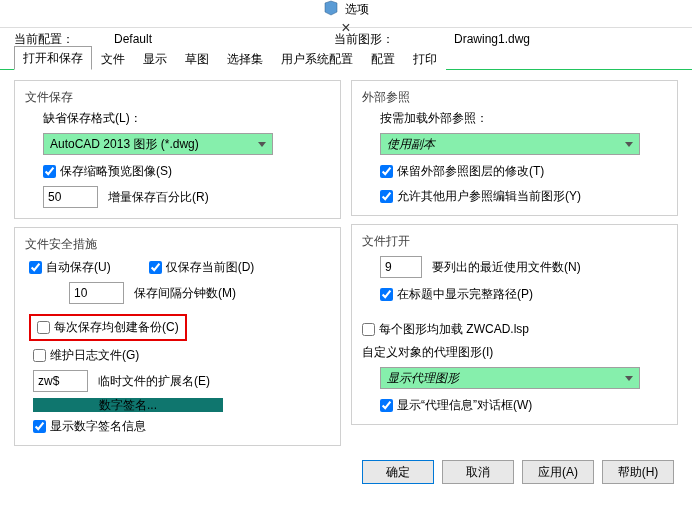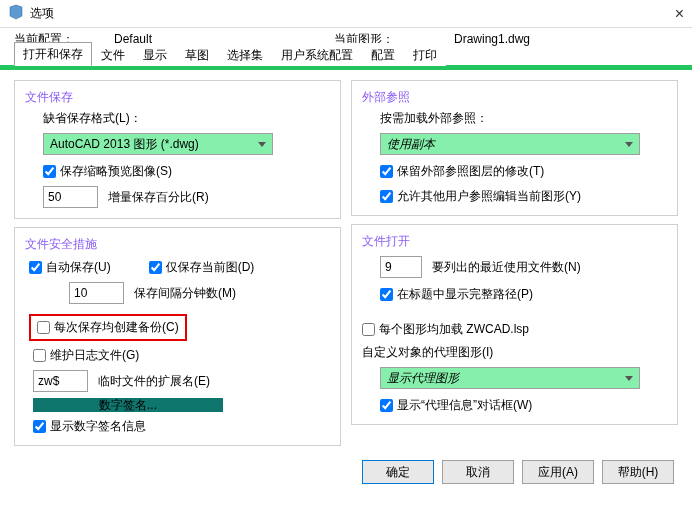--- a/index.html
+++ b/index.html
@@ -1,30 +1,30 @@
 <!DOCTYPE html>
 <html><head>
 <meta charset="utf-8">
 <style>
 * { box-sizing: border-box; margin: 0; padding: 0; font-family: "Microsoft YaHei", SimSun, sans-serif; font-size: 12px; }
 body { background: #fff; width: 692px; height: 528px; overflow: hidden; }
-.titlebar { height: 28px; border-bottom: 1px solid #ddd; display: flex; align-items: center; padding: 0 8px; justify-content: space-between; }
+.titlebar { height: 28px; border-bottom: 1px solid #ddd; display: flex; align-items: center; padding: 0 8px; justify-content: space-between; flex-direction: column; }
 .titlebar-left { display: flex; align-items: center; gap: 6px; }
 .app-icon svg { width: 16px; height: 16px; }
 .close-icon { font-size: 16px; font-family: Arial; cursor: pointer; color: #333; }
 .info-row { display: flex; padding: 2px 14px 0 14px; height: 20px; align-items: center; }
 .info-row .lbl { color: #000; }
 .info-row .val { color: #000; }
-.tabs { display: flex; padding: 0 14px; border-bottom: 5px solid #22c55e; height: 22px; align-items: flex-end; }
+.tabs { display: flex; padding: 0 14px; border-bottom: 1px solid #22c55e; height: 22px; align-items: flex-end; }
 .tab { padding: 3px 8px 2px 8px; border: 1px solid transparent; border-bottom: none; color: #000; cursor: pointer; position: relative; top: 1px; background: #fff; }
 .tab.active { border: 1px solid #a0a0a0; border-bottom: 1px solid #fff; background: #fff; }
 .content { display: flex; padding: 10px 14px 6px 14px; gap: 10px; }
 .col { width: 50%; display: flex; flex-direction: column; gap: 8px; }
 .group { border: 1px solid #d0d0d0; padding: 8px 10px 10px 10px; position: relative; }
-.group-title-in { color: #8b5cf6; margin-bottom: 4px; }
+.group-title-in { color: #404040; margin-bottom: 4px; }
 .indent { padding-left: 18px; }
 .row { display: flex; align-items: center; margin-top: 6px; }
 .row-sp { margin-top: 8px; }
 label.chk { display: flex; align-items: center; gap: 4px; cursor: pointer; }
 input[type=checkbox] { width: 13px; height: 13px; cursor: pointer; }
 .select { width: 230px; height: 22px; border: 1px solid #a0a0a0; background: #86efac; padding: 0 20px 0 6px; display: flex; align-items: center; position: relative; cursor: pointer; }
 .select.wide { width: 260px; font-style: italic; }
 .select::after { content: ""; position: absolute; right: 6px; top: 8px; border-left: 4px solid transparent; border-right: 4px solid transparent; border-top: 5px solid #555; }
 .textinput { width: 55px; height: 22px; border: 1px solid #a0a0a0; padding: 0 4px; }
 .redbox { border: 2px solid #e40000; padding: 3px 6px; display: inline-flex; }

